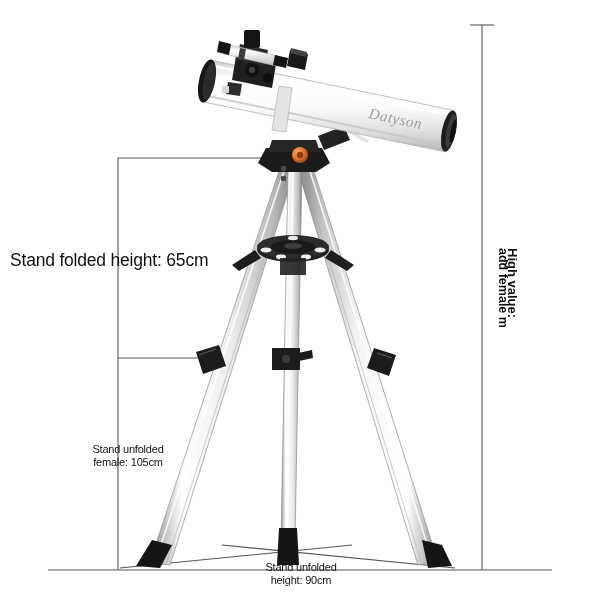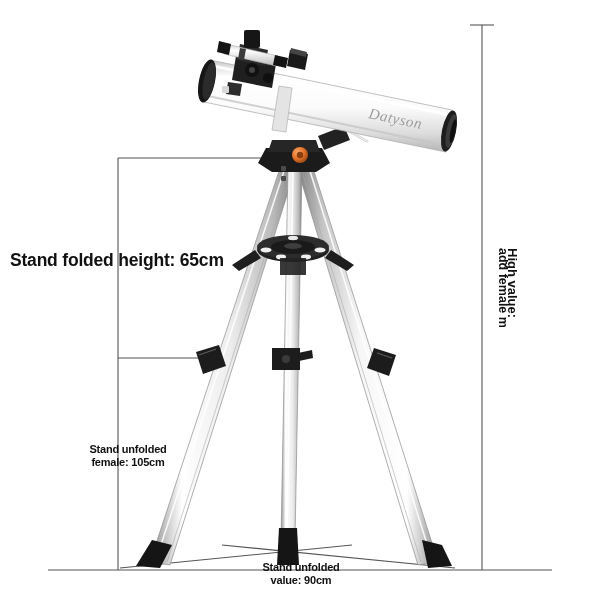--- a/index.html
+++ b/index.html
@@ -17,21 +17,21 @@
   }
   svg.scene {
     position: absolute;
     top: 0; left: 0;
     width: 600px;
     height: 600px;
   }
   .anno {
     position: absolute;
     color: #111111;
-    font-weight: bold;
+    font-weight: normal;
     letter-spacing: -0.2px;
     white-space: pre;
   }
   #label-folded {
     left: 10px;
     top: 250px;
     font-size: 17.5px;
   }
   #label-unfolded-105 {
     left: 78px;
@@ -245,20 +245,20 @@
         <path d="M290 50 L308 54 L305 70 L287 66 Z" fill="#1a1a1a"></path>
         <path d="M291 48 L307 52 L306 57 L290 53 Z" fill="#444444"></path>
       </g>
     </g>
   </svg>
 
   <div class="anno" id="label-folded">Stand folded height: 65cm</div>
 
   <div class="anno" id="label-unfolded-105"><span>Stand unfolded</span><br><span>female: 105cm</span></div>
 
-  <div class="anno" id="label-unfolded-90"><span>Stand unfolded</span><br><span>value: 90cm</span></div>
+  <div class="anno" id="label-unfolded-90"><span>Stand unfolded</span><br><span>height: 90cm</span></div>
 
   <div class="vstack">
     <div class="vtext" id="vtext-add">add female m</div>
     <div class="vtext" id="vtext-high">High value:</div>
   </div>
 
 </div>
 
 </body></html>

